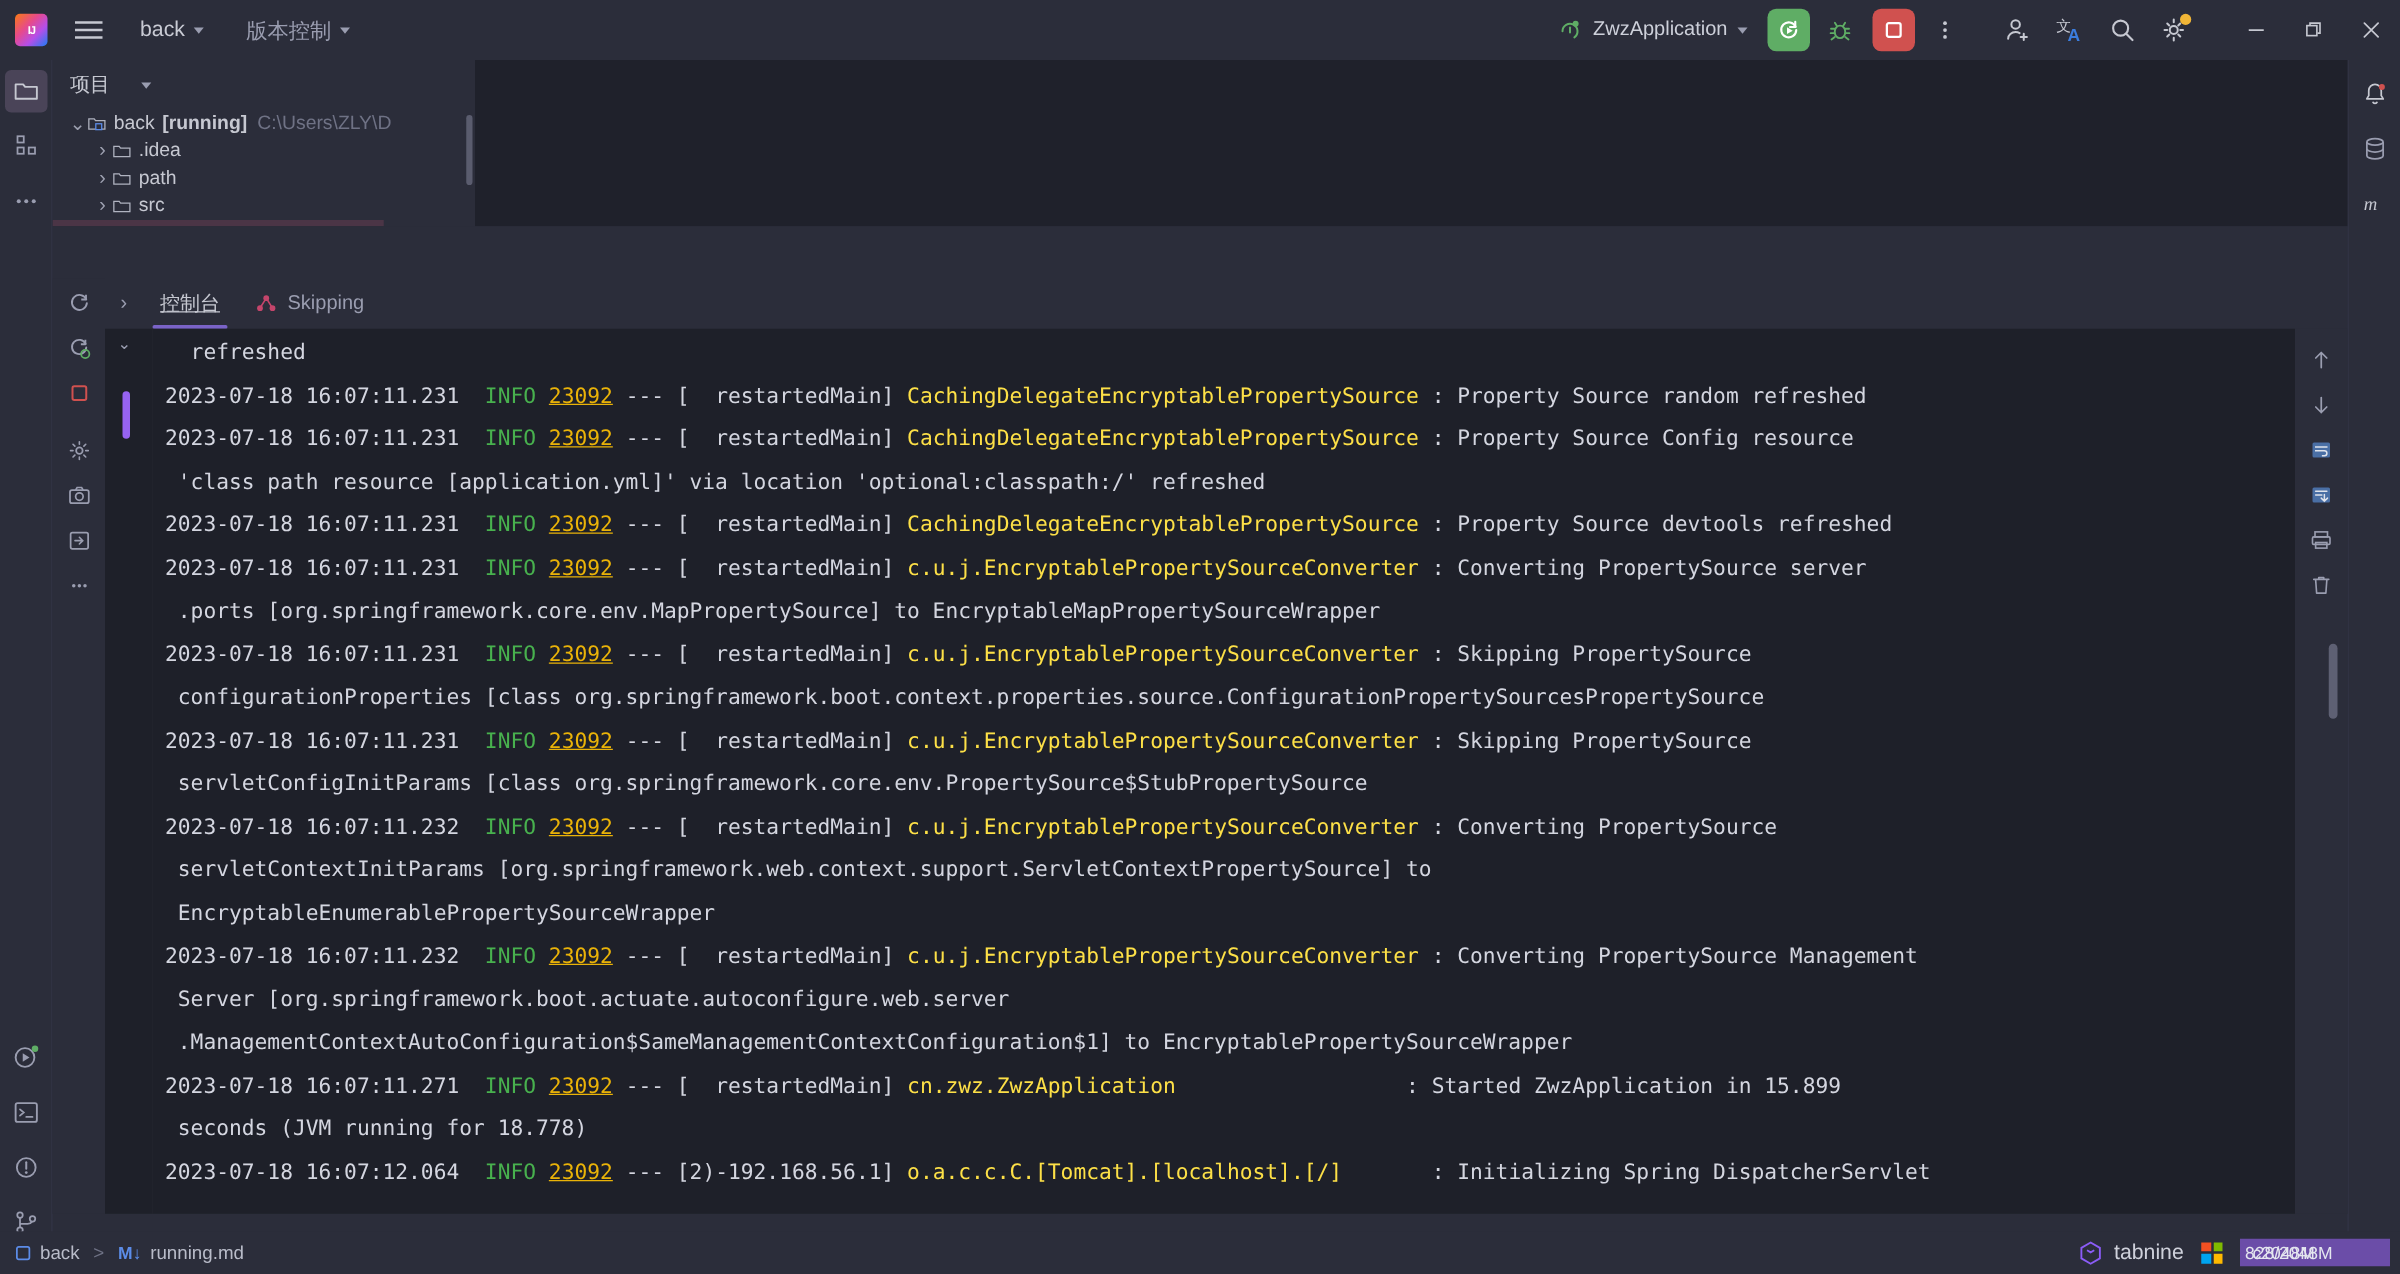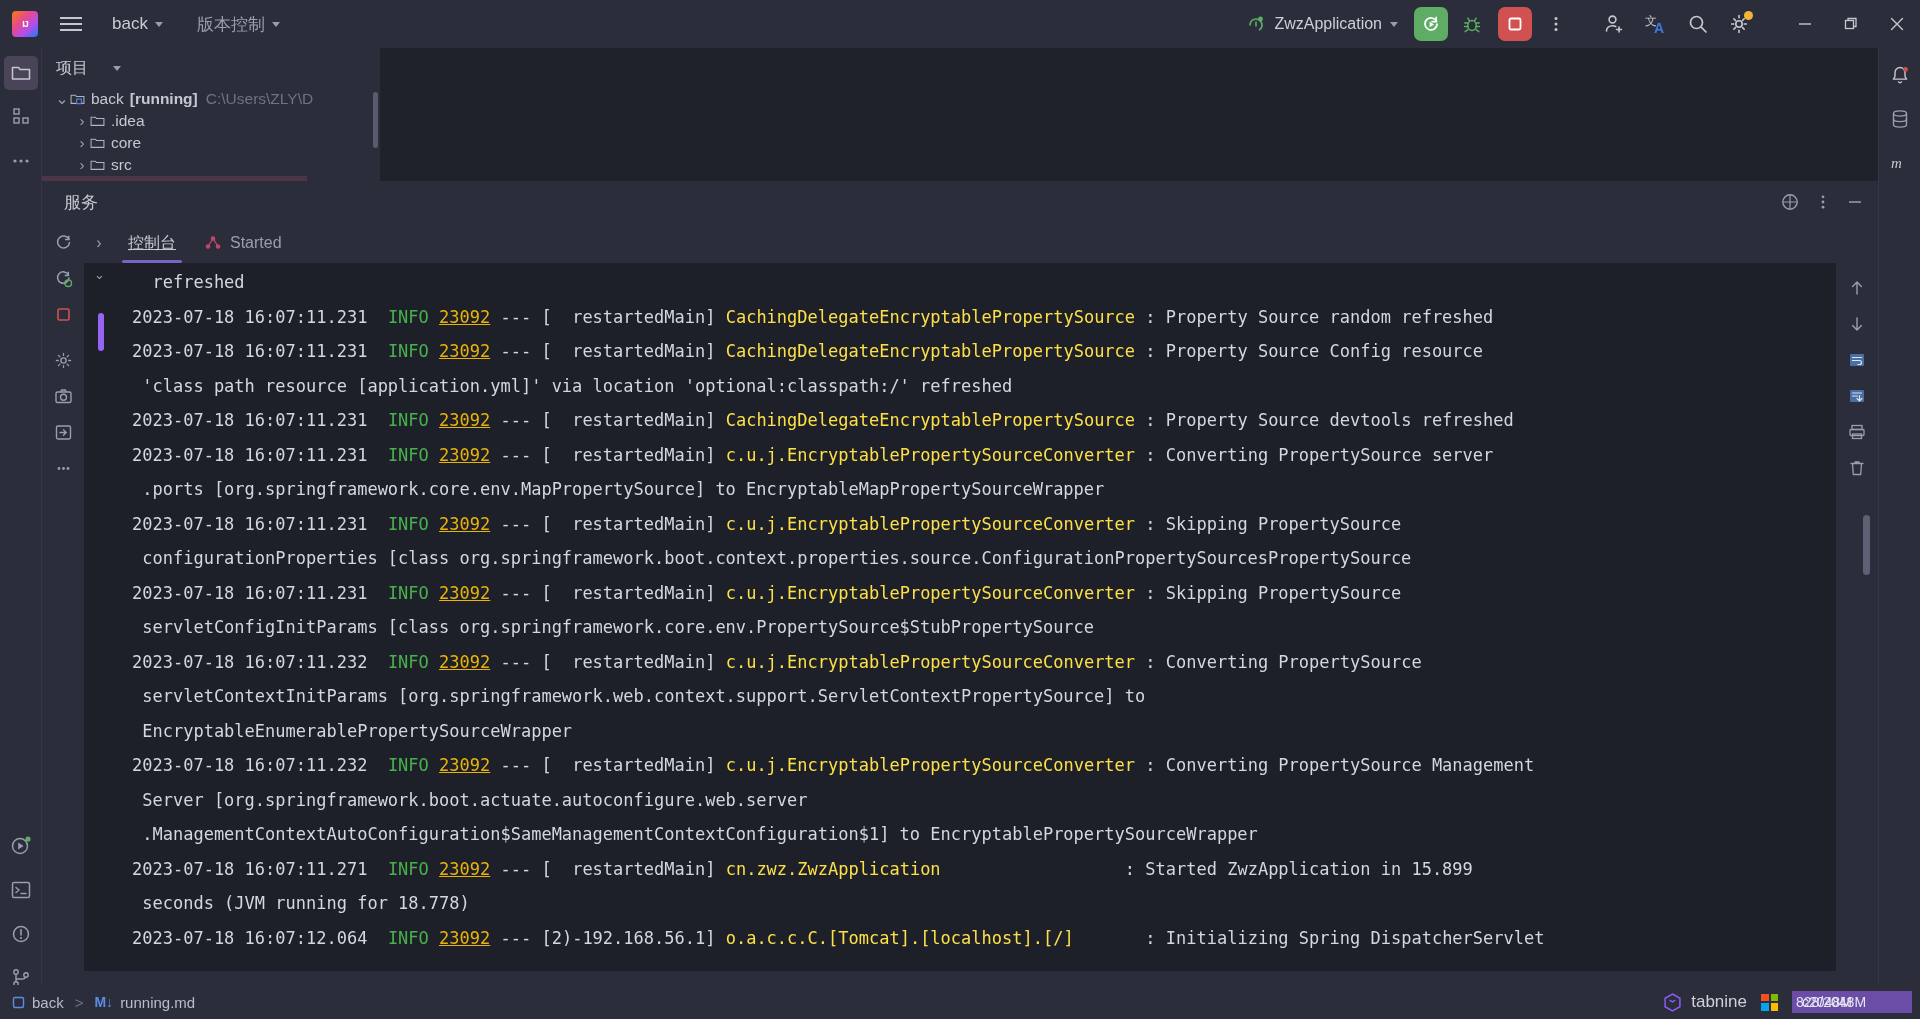--- a/index.html
+++ b/index.html
@@ -360,21 +360,21 @@
         <path d="M1 2.5h5l1.3 1.6H16v8H1z" stroke="#b0b3c0" stroke-width="1.2" fill="none"></path>
       </svg>
       <span class="tlabel">.idea</span>
     </div>
 
     <div class="tnode" style="padding-left:32px">
       <span class="tw">›</span>
       <svg class="folder" width="17" height="14" viewBox="0 0 17 14">
         <path d="M1 2.5h5l1.3 1.6H16v8H1z" stroke="#b0b3c0" stroke-width="1.2" fill="none"></path>
       </svg>
-      <span class="tlabel">core</span>
+      <span class="tlabel">path</span>
     </div>
 
     <div class="tnode" style="padding-left:32px">
       <span class="tw">›</span>
       <svg class="folder" width="17" height="14" viewBox="0 0 17 14">
         <path d="M1 2.5h5l1.3 1.6H16v8H1z" stroke="#b0b3c0" stroke-width="1.2" fill="none"></path>
       </svg>
       <span class="tlabel">src</span>
     </div>
 
@@ -384,43 +384,20 @@
       <span class="tlabel"></span>
     </div>
   </div>
 
   <div class="proj-scroll"></div>
 </div>
 
 <div id="backdrop"></div>
 
 <div id="services">
-  <div class="svc-head">
-    <span class="svc-title">服务</span>
-    <div class="svc-head-right">
-      <span>
-        <svg width="20" height="20" viewBox="0 0 20 20">
-          <circle cx="10" cy="10" r="7.2" stroke="#9a9db0" stroke-width="1.4" fill="none"></circle>
-          <path d="M10 2.8v14.4M2.8 10h14.4" stroke="#9a9db0" stroke-width="1.2"></path>
-        </svg>
-      </span>
-      <span>
-        <svg width="18" height="18" viewBox="0 0 18 18">
-          <circle cx="9" cy="3.8" r="1.4" fill="#9a9db0"></circle>
-          <circle cx="9" cy="9" r="1.4" fill="#9a9db0"></circle>
-          <circle cx="9" cy="14.2" r="1.4" fill="#9a9db0"></circle>
-        </svg>
-      </span>
-      <span>
-        <svg width="18" height="18" viewBox="0 0 18 18">
-          <path d="M3 9h12" stroke="#9a9db0" stroke-width="1.5"></path>
-        </svg>
-      </span>
-    </div>
-  </div>
 
   <div class="svc-body">
 
     <div class="svc-rail">
       <div class="rail-ic">
         <svg width="19" height="19" viewBox="0 0 19 19">
           <path d="M15 6.5A6 6 0 1 0 15.5 9.5" stroke="#9a9db0" stroke-width="1.5" fill="none" stroke-linecap="round"></path>
           <path d="M14.8 2.8v3.8h-3.8" stroke="#9a9db0" stroke-width="1.5" fill="none" stroke-linejoin="round"></path>
         </svg>
       </div>
@@ -470,21 +447,21 @@
         <div class="tab active">
           <span>控制台</span>
         </div>
         <div class="tab">
           <svg width="18" height="18" viewBox="0 0 18 18">
             <circle cx="4" cy="12.5" r="2.3" fill="#c4456b"></circle>
             <circle cx="9" cy="4.5" r="2.3" fill="#c4456b"></circle>
             <circle cx="14" cy="12.5" r="2.3" fill="#c4456b"></circle>
             <path d="M4 12.5L9 4.5l5 8" stroke="#c4456b" stroke-width="1.3" fill="none"></path>
           </svg>
-          <span>Started</span>
+          <span>Skipping</span>
         </div>
       </div>
 
       <div class="console-wrap">
         <div class="gutter">
           <span class="gutter-chev">⌄</span>
           <span class="gutter-bar"></span>
         </div>
 
         <div class="console" id="console-out"><div class="ln"><span class="cwhite">  refreshed</span></div><div class="ln"><span class="cwhite">2023-07-18 16:07:11.231 </span><span class="cinfo"> INFO</span><span class="cwhite"> </span><span class="cpid">23092</span><span class="cwhite"> --- [  restartedMain] </span><span class="cclass">CachingDelegateEncryptablePropertySource</span><span class="cwhite"> : Property Source random refreshed</span></div><div class="ln"><span class="cwhite">2023-07-18 16:07:11.231 </span><span class="cinfo"> INFO</span><span class="cwhite"> </span><span class="cpid">23092</span><span class="cwhite"> --- [  restartedMain] </span><span class="cclass">CachingDelegateEncryptablePropertySource</span><span class="cwhite"> : Property Source Config resource</span></div><div class="ln"><span class="cwhite"> 'class path resource [application.yml]' via location 'optional:classpath:/' refreshed</span></div><div class="ln"><span class="cwhite">2023-07-18 16:07:11.231 </span><span class="cinfo"> INFO</span><span class="cwhite"> </span><span class="cpid">23092</span><span class="cwhite"> --- [  restartedMain] </span><span class="cclass">CachingDelegateEncryptablePropertySource</span><span class="cwhite"> : Property Source devtools refreshed</span></div><div class="ln"><span class="cwhite">2023-07-18 16:07:11.231 </span><span class="cinfo"> INFO</span><span class="cwhite"> </span><span class="cpid">23092</span><span class="cwhite"> --- [  restartedMain] </span><span class="cclass">c.u.j.EncryptablePropertySourceConverter</span><span class="cwhite"> : Converting PropertySource server</span></div><div class="ln"><span class="cwhite"> .ports [org.springframework.core.env.MapPropertySource] to EncryptableMapPropertySourceWrapper</span></div><div class="ln"><span class="cwhite">2023-07-18 16:07:11.231 </span><span class="cinfo"> INFO</span><span class="cwhite"> </span><span class="cpid">23092</span><span class="cwhite"> --- [  restartedMain] </span><span class="cclass">c.u.j.EncryptablePropertySourceConverter</span><span class="cwhite"> : Skipping PropertySource</span></div><div class="ln"><span class="cwhite"> configurationProperties [class org.springframework.boot.context.properties.source.ConfigurationPropertySourcesPropertySource</span></div><div class="ln"><span class="cwhite">2023-07-18 16:07:11.231 </span><span class="cinfo"> INFO</span><span class="cwhite"> </span><span class="cpid">23092</span><span class="cwhite"> --- [  restartedMain] </span><span class="cclass">c.u.j.EncryptablePropertySourceConverter</span><span class="cwhite"> : Skipping PropertySource</span></div><div class="ln"><span class="cwhite"> servletConfigInitParams [class org.springframework.core.env.PropertySource$StubPropertySource</span></div><div class="ln"><span class="cwhite">2023-07-18 16:07:11.232 </span><span class="cinfo"> INFO</span><span class="cwhite"> </span><span class="cpid">23092</span><span class="cwhite"> --- [  restartedMain] </span><span class="cclass">c.u.j.EncryptablePropertySourceConverter</span><span class="cwhite"> : Converting PropertySource</span></div><div class="ln"><span class="cwhite"> servletContextInitParams [org.springframework.web.context.support.ServletContextPropertySource] to</span></div><div class="ln"><span class="cwhite"> EncryptableEnumerablePropertySourceWrapper</span></div><div class="ln"><span class="cwhite">2023-07-18 16:07:11.232 </span><span class="cinfo"> INFO</span><span class="cwhite"> </span><span class="cpid">23092</span><span class="cwhite"> --- [  restartedMain] </span><span class="cclass">c.u.j.EncryptablePropertySourceConverter</span><span class="cwhite"> : Converting PropertySource Management</span></div><div class="ln"><span class="cwhite"> Server [org.springframework.boot.actuate.autoconfigure.web.server</span></div><div class="ln"><span class="cwhite"> .ManagementContextAutoConfiguration$SameManagementContextConfiguration$1] to EncryptablePropertySourceWrapper</span></div><div class="ln"><span class="cwhite">2023-07-18 16:07:11.271 </span><span class="cinfo"> INFO</span><span class="cwhite"> </span><span class="cpid">23092</span><span class="cwhite"> --- [  restartedMain] </span><span class="cclass">cn.zwz.ZwzApplication</span><span class="cwhite">                  : Started ZwzApplication in 15.899</span></div><div class="ln"><span class="cwhite"> seconds (JVM running for 18.778)</span></div><div class="ln"><span class="cwhite">2023-07-18 16:07:12.064 </span><span class="cinfo"> INFO</span><span class="cwhite"> </span><span class="cpid">23092</span><span class="cwhite"> --- [2)-192.168.56.1] </span><span class="cclass">o.a.c.c.C.[Tomcat].[localhost].[/]</span><span class="cwhite">       : Initializing Spring DispatcherServlet</span></div></div>

